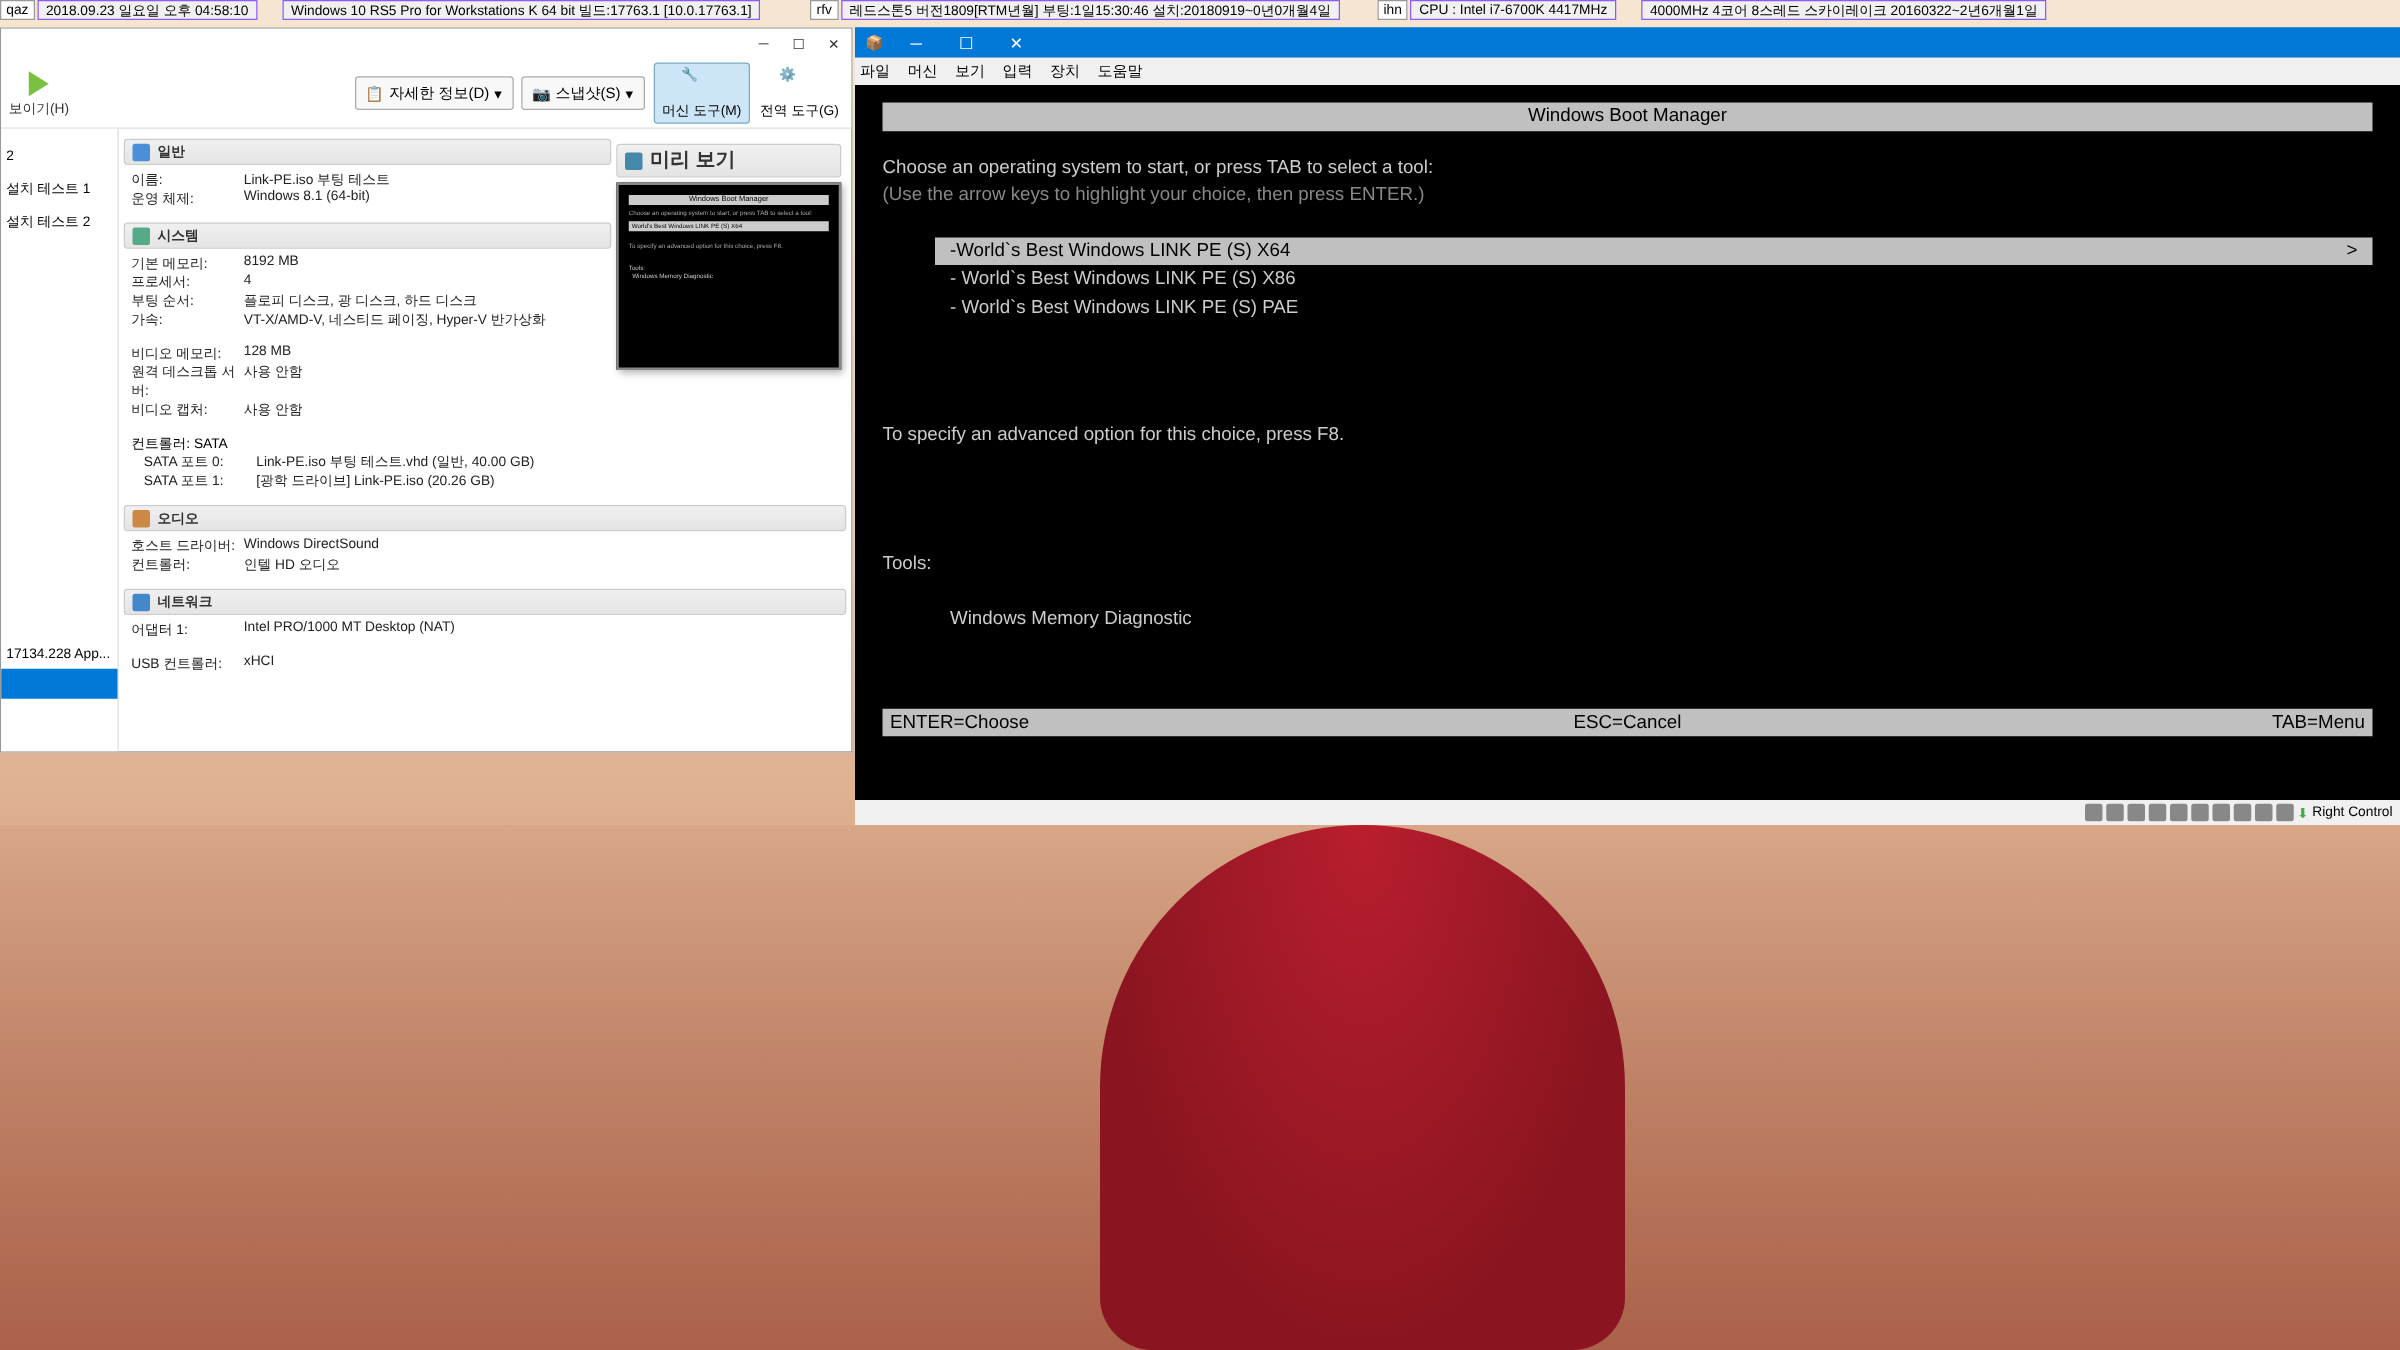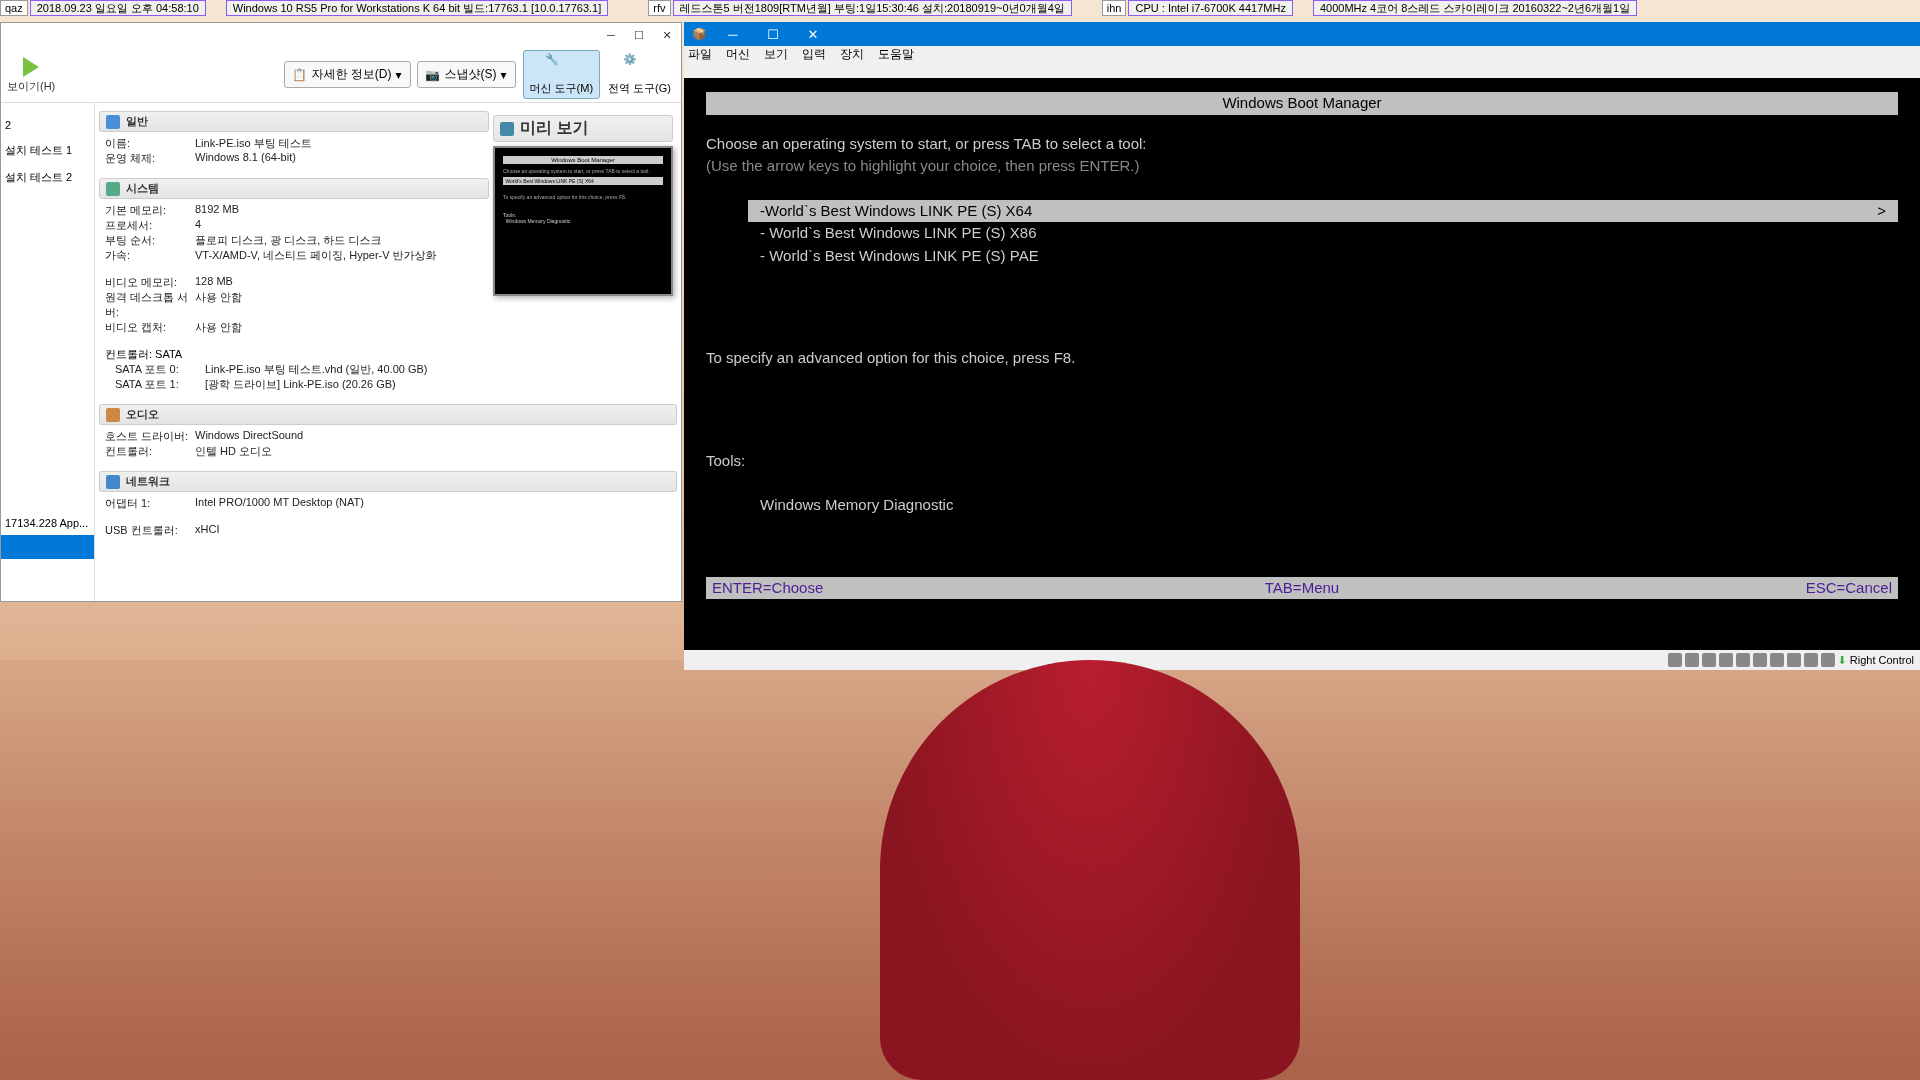--- a/index.html
+++ b/index.html
@@ -42,30 +42,30 @@
     .preview-inner { color: #ccc; font-size: 5px; font-family: monospace; }
     .preview-bar { background: #ccc; color: #000; text-align: center; font-size: 6px; padding: 1px; margin-bottom: 4px; }
     
     
     .vm-window { position: absolute; top: 22px; left: 684px; right: 0; height: 638px; background: #0063b1; }
     .vm-titlebar { height: 24px; background: #0078d7; color: #fff; display: flex; align-items: center; padding: 0 8px; font-size: 12px; }
     .vm-title-text { flex: 1; }
     .vm-win-btn { width: 40px; height: 24px; display: flex; align-items: center; justify-content: center; cursor: pointer; font-size: 13px; }
     .vm-win-btn.close { background: transparent; }
     
-    .vm-menu { height: 32px; background: #f0f0f0; display: flex; align-items: flex-start; padding: 0 4px; font-size: 12px; gap: 14px; }
+    .vm-menu { height: 22px; background: #f0f0f0; display: flex; align-items: center; padding: 0 4px; font-size: 12px; gap: 14px; }
     .vm-menu span { cursor: pointer; }
     
     .vm-screen { background: #000; height: calc(100% - 66px); padding: 14px 22px; color: #ccc; font-family: "Consolas", monospace; font-size: 15px; line-height: 1.5; }
     .bootmgr-title { background: #c0c0c0; color: #000; text-align: center; padding: 0; margin-bottom: 18px; font-weight: normal; }
     .boot-option { padding: 0 12px; margin-left: 42px; }
     .boot-option.selected { background: #c0c0c0; color: #000; display: flex; }
     .boot-option.selected .bo-text { flex: 1; }
     .boot-gray { color: #888; }
-    .boot-footer { background: #c0c0c0; color: #4c1d95; display: flex; padding: 0 6px; margin-top: 18px; }
+    .boot-footer { background: #c0c0c0; color: #000000; display: flex; padding: 0 6px; margin-top: 18px; }
     .boot-footer span:nth-child(1) { flex: 1; }
     .boot-footer span:nth-child(2) { flex: 1; text-align: center; }
     .boot-footer span:nth-child(3) { flex: 1; text-align: right; }
     
     .vm-status { height: 20px; background: #f0f0f0; display: flex; align-items: center; justify-content: flex-end; padding: 0 6px; gap: 3px; font-size: 11px; }
     .status-icon { width: 14px; height: 14px; background: #888; border-radius: 2px; display: inline-block; }
     
     
     .wallpaper-bottom { position: absolute; bottom: 0; left: 0; right: 0; height: 420px; background: linear-gradient(180deg, rgba(200,150,120,0.3), rgba(150,80,60,0.6)); z-index: -1; }
     .red-dress { position: absolute; bottom: 0; left: 880px; width: 420px; height: 420px; background: radial-gradient(ellipse at top, #b91e2e 0%, #8a1520 70%); border-radius: 50% 50% 10% 10%; }
@@ -273,22 +273,22 @@
     <div class="boot-option">- <span>World`s Best Windows LINK PE (S) X86</span></div>
     <div class="boot-option">- <span>World`s Best Windows LINK PE (S) PAE</span></div>
     <div style="height:80px"></div>
     <div>To specify an advanced option for this choice, press F8.</div>
     <div style="height:80px"></div>
     <div>Tools:</div>
     <div style="height:22px"></div>
     <div class="boot-option" style="margin-left:42px">Windows Memory Diagnostic</div>
     <div class="boot-footer" style="margin-top:60px">
       <span>ENTER=Choose</span>
+      <span>ESC=Cancel</span>
       <span>TAB=Menu</span>
-      <span>ESC=Cancel</span>
     </div>
   </div>
   <div class="vm-status">
     <span class="status-icon"></span>
     <span class="status-icon"></span>
     <span class="status-icon"></span>
     <span class="status-icon"></span>
     <span class="status-icon"></span>
     <span class="status-icon"></span>
     <span class="status-icon"></span>

